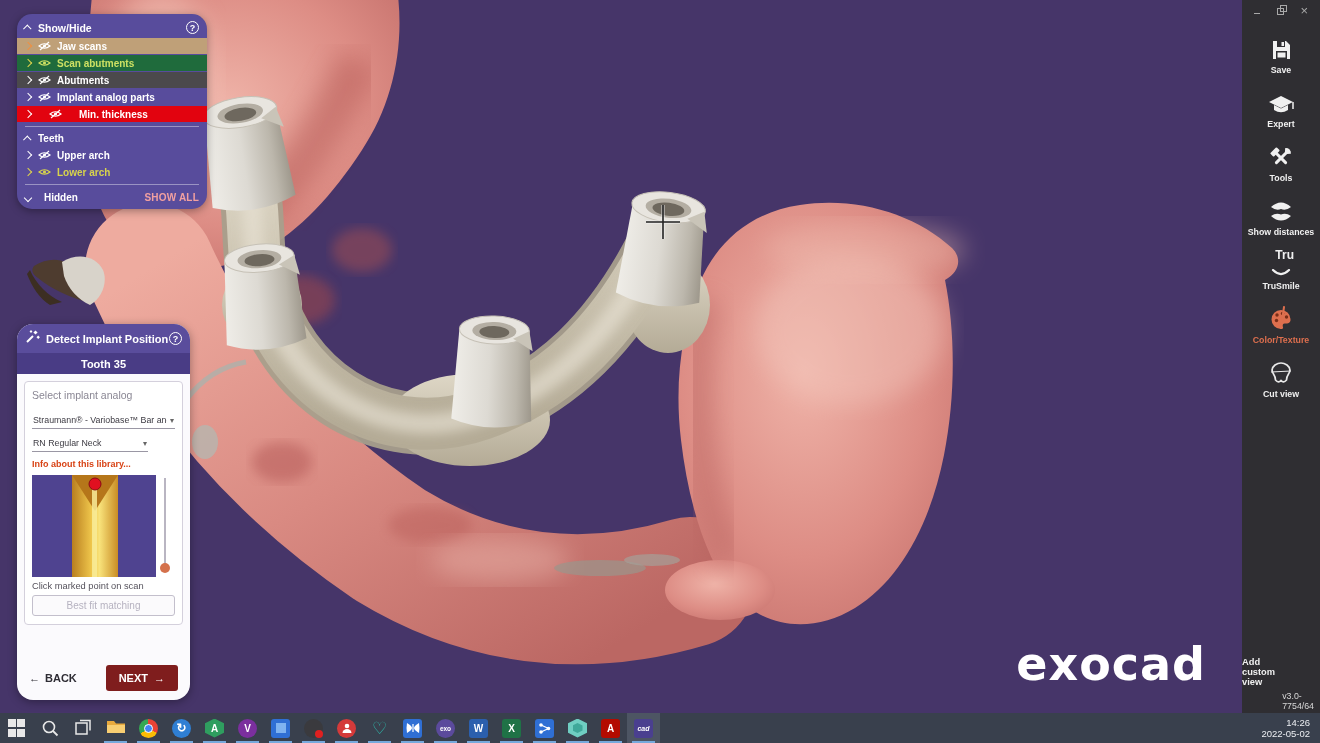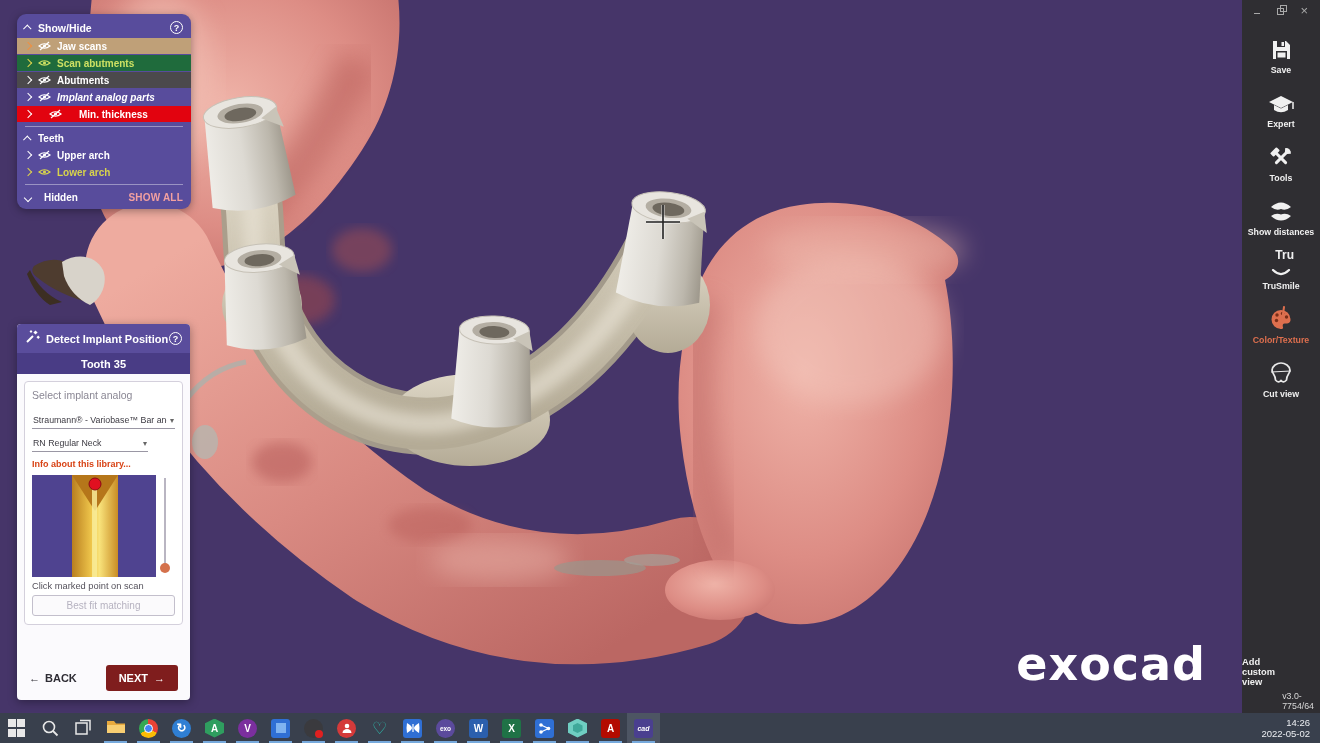--- a/index.html
+++ b/index.html
@@ -5,47 +5,47 @@
   * { margin:0; padding:0; box-sizing:border-box; }
   html,body { width:1320px; height:743px; overflow:hidden; font-family:"Liberation Sans", sans-serif; background:#1d1c20; }
   .app { position:relative; width:1320px; height:743px; }
 
   
   .viewport { position:absolute; left:0; top:0; width:1242px; height:713px; background:#463569; overflow:hidden; }
   .viewport svg.scene { position:absolute; left:0; top:0; width:100%; height:100%; }
   .watermark { position:absolute; right:36px; bottom:22px; color:#ffffff; font-size:46px; font-weight:bold; letter-spacing:1px; font-family:"DejaVu Sans", sans-serif; }
 
   
-  .shpanel { position:absolute; left:17px; top:14px; width:174px; background:#584c9c; border-radius:9px; padding:4px 0 5px 0; box-shadow:0 2px 8px rgba(0,0,0,.35); }
+  .shpanel { position:absolute; left:17px; top:14px; width:190px; background:#584c9c; border-radius:15px; padding:4px 0 5px 0; box-shadow:0 2px 8px rgba(0,0,0,.35); }
   .sh-head { display:flex; align-items:center; padding:3px 8px 4px 8px; color:#fff; font-size:10.5px; font-weight:bold; }
   .sh-head .ttl { margin-left:7px; flex:1; }
   .chev { width:6px; height:6px; display:inline-block; }
   .chev.up { border-left:1.7px solid #fff; border-top:1.7px solid #fff; transform:rotate(45deg) translateY(1px); }
   .chev.down { border-left:1.7px solid #fff; border-bottom:1.7px solid #fff; transform:rotate(-45deg); }
   .chev.right { border-top:1.7px solid currentColor; border-right:1.7px solid currentColor; transform:rotate(45deg); }
   .helpc { width:13px; height:13px; border:1.4px solid #fff; border-radius:50%; color:#fff; font-size:9px; font-weight:bold; display:flex; align-items:center; justify-content:center; }
   .sh-row { display:flex; align-items:center; height:16px; margin:0 0 1px 0; padding:0 8px; font-size:10px; font-weight:bold; }
   .sh-row .lbl { margin-left:6px; }
   .sh-row .eye { margin-left:7px; display:flex; }
   .row-jaw { background:#bfa078; color:#fff; }
   .row-scanabut { background:#1f6b3c; color:#cde063; }
   .row-abut { background:#4b494c; color:#fff; }
-  .row-implant { background:transparent; color:#fff;font-style:italic; }
+  .row-implant { background:transparent; color:#fff; }
   .row-minthk { background:#e2030f; color:#fff;gap:11px; }
   .row-upper { background:transparent; color:#fff; }
   .row-lower { background:transparent; color:#d8d44c; }
   .sh-div { border-top:1px solid rgba(255,255,255,.4); margin:4px 8px; }
   .sh-sec { display:flex; align-items:center; padding:2px 8px 3px 8px; color:#fff; font-size:10px; font-weight:bold; }
   .sh-sec .ttl { margin-left:7px; }
   .sh-bottom { display:flex; align-items:center; padding:3px 8px 1px 8px; color:#fff; font-size:10px; font-weight:bold; }
   .sh-bottom .ttl { margin-left:13px; flex:1; }
   .showall { color:#f2a0a0; font-size:10px; letter-spacing:.2px; cursor:pointer; }
 
   
-  .wizard { position:absolute; left:17px; top:324px; width:173px; height:376px; background:#fbfafd; border-radius:4px; box-shadow:0 2px 10px rgba(0,0,0,.35); overflow:hidden; }
+  .wizard { position:absolute; left:17px; top:324px; width:173px; height:376px; background:#fbfafd; border-radius:16px; box-shadow:0 2px 10px rgba(0,0,0,.35); overflow:hidden; }
   .wz-head { background:#5a4d9c; height:29px; display:flex; align-items:center; padding:0 8px; color:#fff; }
   .wz-head .ttl { flex:1; font-size:11px; font-weight:bold; margin-left:6px; }
   .wz-tooth { background:#493c85; height:21px; display:flex; align-items:center; justify-content:center; color:#fff; font-size:11px; font-weight:bold; }
   .wz-body { padding:7px 7px 0 7px; }
   .wz-card { background:#fff; border:1px solid #d4d0dc; border-radius:4px; padding:7px 7px 8px 7px; }
   .wz-label { color:#8a8794; font-size:10.5px; margin-bottom:12px; }
   .dd { display:flex; align-items:center; border-bottom:1px solid #9a97a4; padding:2px 1px 3px 1px; margin-bottom:7px; color:#3c3a42; font-size:8.8px; }
   .dd .txt { flex:1; white-space:nowrap; overflow:hidden; }
   .dd .arr { color:#666; font-size:8px; margin-left:3px; }
   .wz-link { color:#d84315; font-size:9px; font-weight:bold; margin:1px 0 6px 0; cursor:pointer; }

